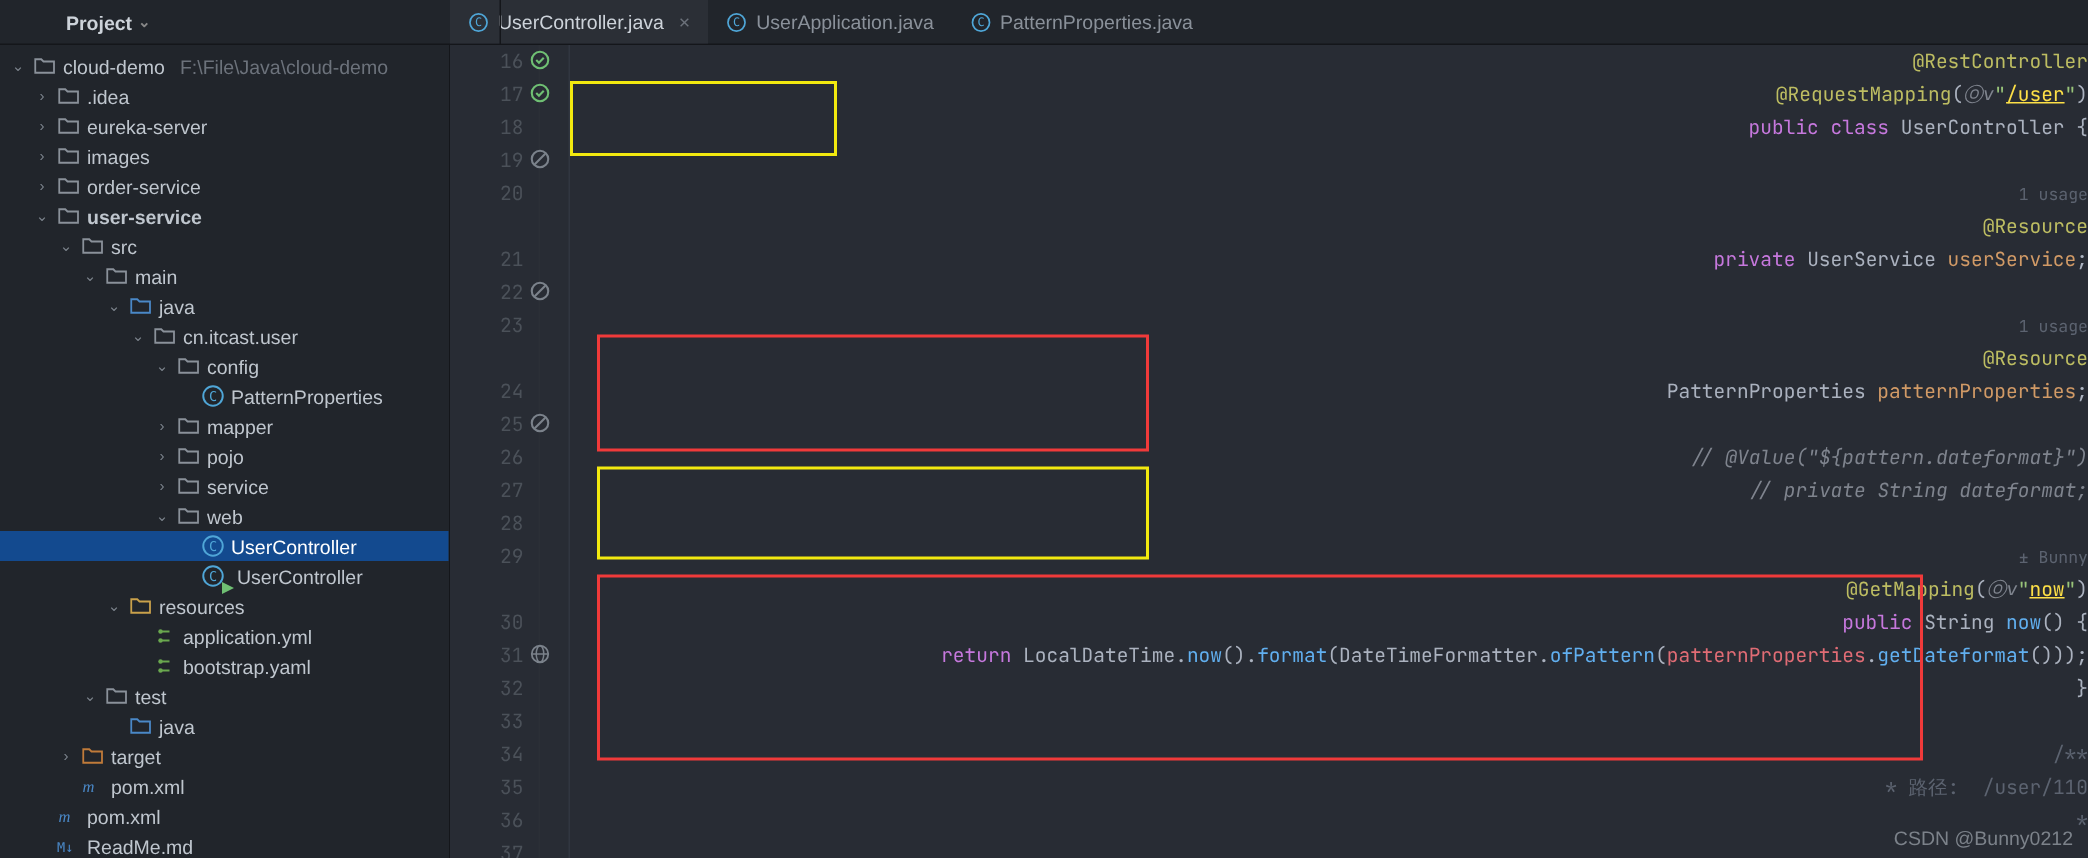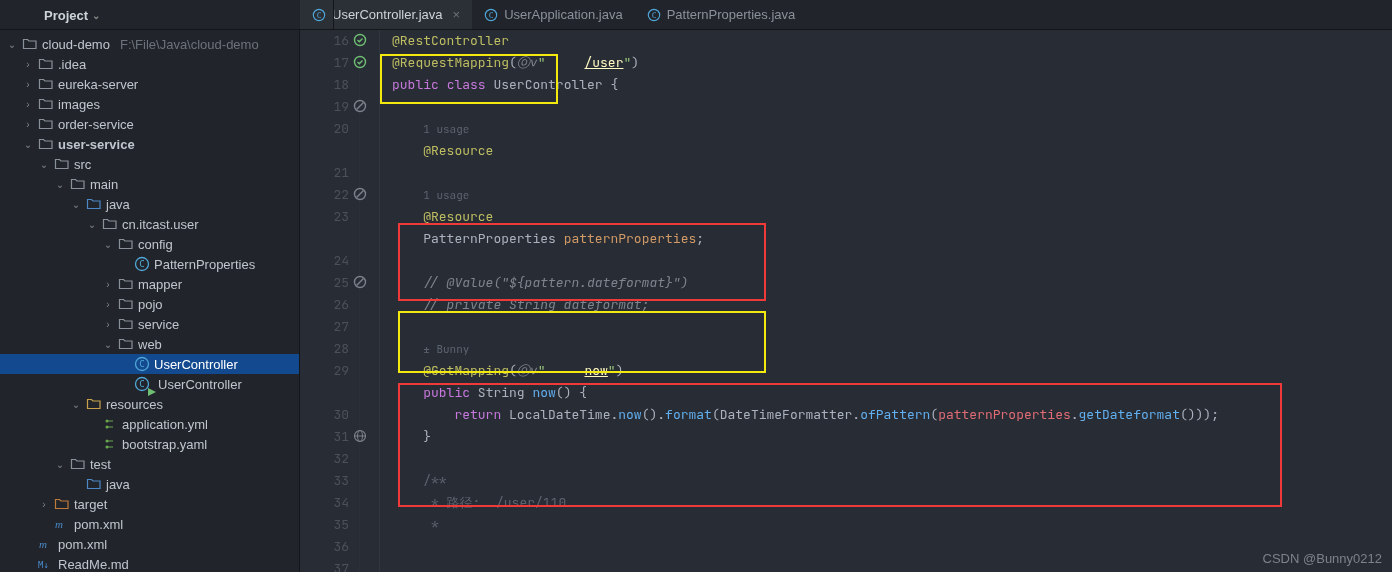--- a/index.html
+++ b/index.html
@@ -64,35 +64,35 @@
     position: relative;
   }
   .gutter {
     width: 60px; text-align: right; color: #4b5159;
     padding-right: 10px; user-select: none;
     border-right: 1px solid #2b2f36;
   }
   .gut-row { height: 22px; position: relative; }
   .gut-mark { position: absolute; right: -18px; top: 3px; width: 14px; height: 14px; }
   .marks-col { width: 20px; border-right: 1px solid #313640; }
-  .code { flex: 1; padding-left: 12px; position: relative; }
+  .code { flex: 1; padding-left: 12px; position: relative; text-align: right; }
   .code-line { height: 22px; white-space: pre; }
   .tok-ann { color: #bdbd62; }
   .tok-kw  { color: #c678dd; }
   .tok-str { color: #98c379; }
   .tok-cmt { color: #7f848e; font-style: italic; }
   .tok-cmtstar { color: #5c6370; }
   .tok-type{ color: #abb2bf; }
   .tok-field{ color: #d19a66; }
   .tok-method{ color: #61afef; }
   .tok-id  { color: #e06c75; }
   .tok-punc{ color: #abb2bf; }
   .tok-usage { color: #5c6370; font-size: 11px; font-style: normal; }
   .tok-author { color: #5c6370; font-size: 11px; }
-  .tok-link { color: #fef9c3; text-decoration: underline; margin-left: 39px; }
+  .tok-link { color: #fde047; text-decoration: underline; }
   .hl-box { position: absolute; pointer-events: none; }
   .hl-yellow { border: 2px solid #f2e90f; }
   .hl-red    { border: 2px solid #f03a3a; }
   .watermark {
     position: absolute; right: 10px; bottom: 6px;
     color: #7c828a; font-size: 13px;
     font-family: "Segoe UI", sans-serif;
   }
   svg { display:block; }
   ::-webkit-scrollbar { width: 10px; }
@@ -458,20 +458,21 @@
           <div class="gut-row">37</div>
         </div>
       <div class="marks-col"></div>
       <div class="code" id="code">
           <div class="code-line"><span class="tok-ann">@RestController</span></div>
           <div class="code-line"><span class="tok-ann">@RequestMapping</span><span class="tok-punc">(</span><span class="tok-cmt">ⓞ∨</span><span class="tok-str">"</span><span class="tok-link">/user</span><span class="tok-str">"</span><span class="tok-punc">)</span></div>
           <div class="code-line"><span class="tok-kw">public</span> <span class="tok-kw">class</span> <span class="tok-type">UserController</span> <span class="tok-punc">{</span></div>
           <div class="code-line"></div>
           <div class="code-line">    <span class="tok-usage">1 usage</span></div>
           <div class="code-line">    <span class="tok-ann">@Resource</span></div>
+          <div class="code-line">    <span class="tok-kw">private</span> <span class="tok-type">UserService</span> <span class="tok-field">userService</span><span class="tok-punc">;</span></div>
           <div class="code-line"></div>
           <div class="code-line">    <span class="tok-usage">1 usage</span></div>
           <div class="code-line">    <span class="tok-ann">@Resource</span></div>
           <div class="code-line">    <span class="tok-type">PatternProperties</span> <span class="tok-field">patternProperties</span><span class="tok-punc">;</span></div>
           <div class="code-line"></div>
           <div class="code-line">    <span class="tok-cmt">// @Value("${pattern.dateformat}")</span></div>
           <div class="code-line">    <span class="tok-cmt">// private String dateformat;</span></div>
           <div class="code-line"></div>
           <div class="code-line">    <span class="tok-author">± Bunny</span></div>
           <div class="code-line">    <span class="tok-ann">@GetMapping</span><span class="tok-punc">(</span><span class="tok-cmt">ⓞ∨</span><span class="tok-str">"</span><span class="tok-link">now</span><span class="tok-str">"</span><span class="tok-punc">)</span></div>

